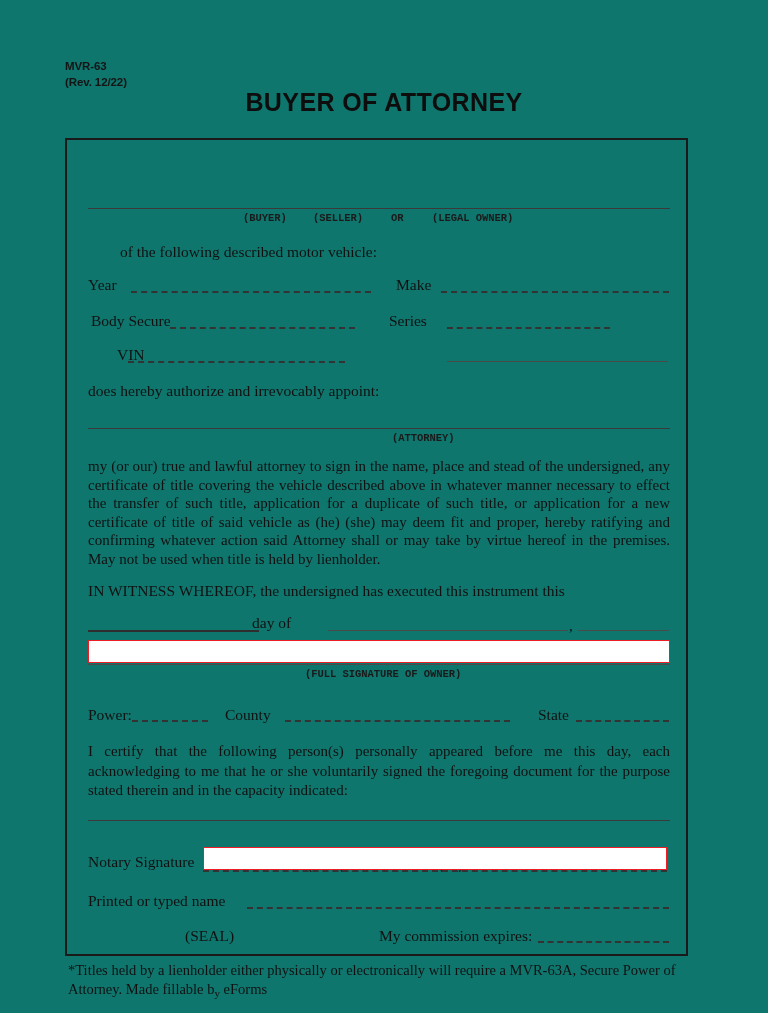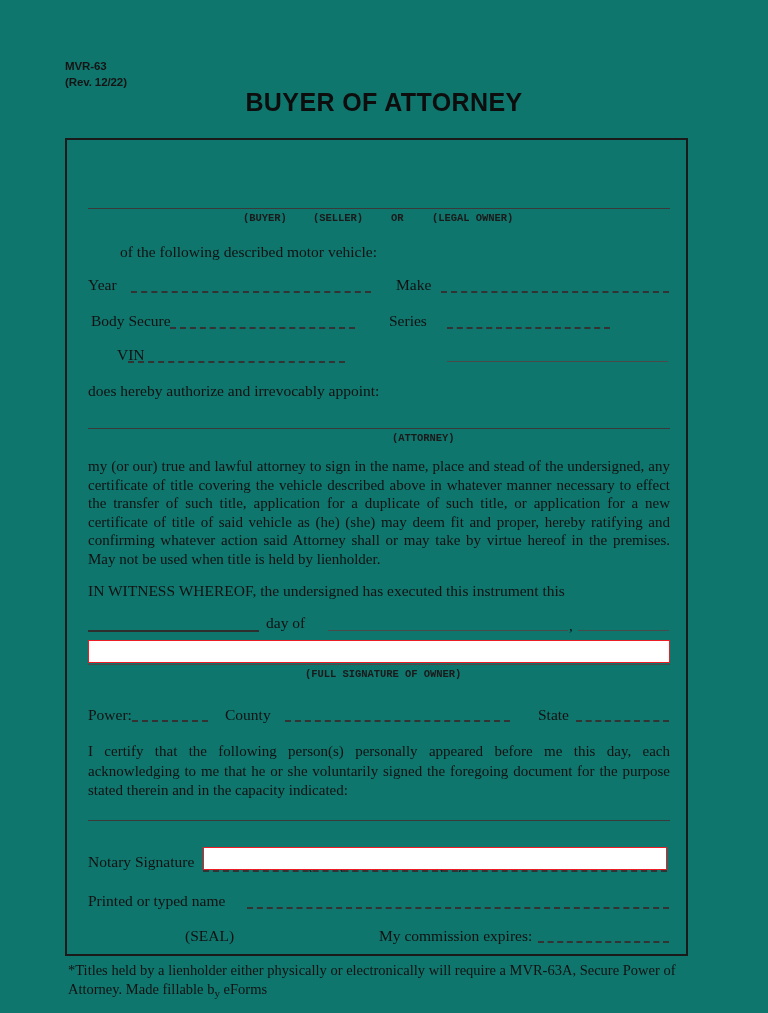--- a/index.html
+++ b/index.html
@@ -178,21 +178,21 @@
   <div class="t" style="left:88px; top:381px;">does hereby authorize and irrevocably appoint:</div>
 
   <div class="rule" style="left:88px; top:428px; width:582px;"></div>
   <div class="cap" style="left:346px; top:432px;padding-left:46px;">(ATTORNEY)</div>
 
   <div class="para" style="left:88px; top:457px; width:582px;">my (or our) true and lawful attorney to sign in the name, place and stead of the undersigned, any certificate of title covering the vehicle described above in whatever manner necessary to effect the transfer of such title, application for a duplicate of such title, or application for a new certificate of title of said vehicle as (he) (she) may deem fit and proper, hereby ratifying and confirming whatever action said Attorney shall or may take by virtue hereof in the premises.  May not be used when title is held by lienholder.</div>
 
   <div class="t" style="left:88px; top:581px; font-size:15.5px;">IN WITNESS WHEREOF, the undersigned has executed this instrument this</div>
 
   <div class="fill" style="left:88px; top:630px; width:171px;"></div>
-  <div class="t" style="left:266px; top:613px;">day of</div>
+  <div class="t" style="left:252px; top:613px;">day of</div>
   <div class="rule-thin" style="left:328px; top:630px; width:240px;"></div>
   <div class="t" style="left:569px; top:617px; font-size:15px;">,</div>
   <div class="rule-thin" style="left:578px; top:630px; width:91px;"></div>
 
   <div class="redfield" style="left:88px; top:640px; width:582px; height:23px;"></div>
   <div class="rule-thin" style="left:88px; top:664px; width:582px;"></div>
   <div class="cap" style="left:305px; top:668px;">(FULL SIGNATURE OF OWNER)</div>
 
   <div class="t" style="left:88px; top:705px;">Power:</div>
   <div class="fill-dash" style="left:132px; top:720px; width:76px;"></div>

